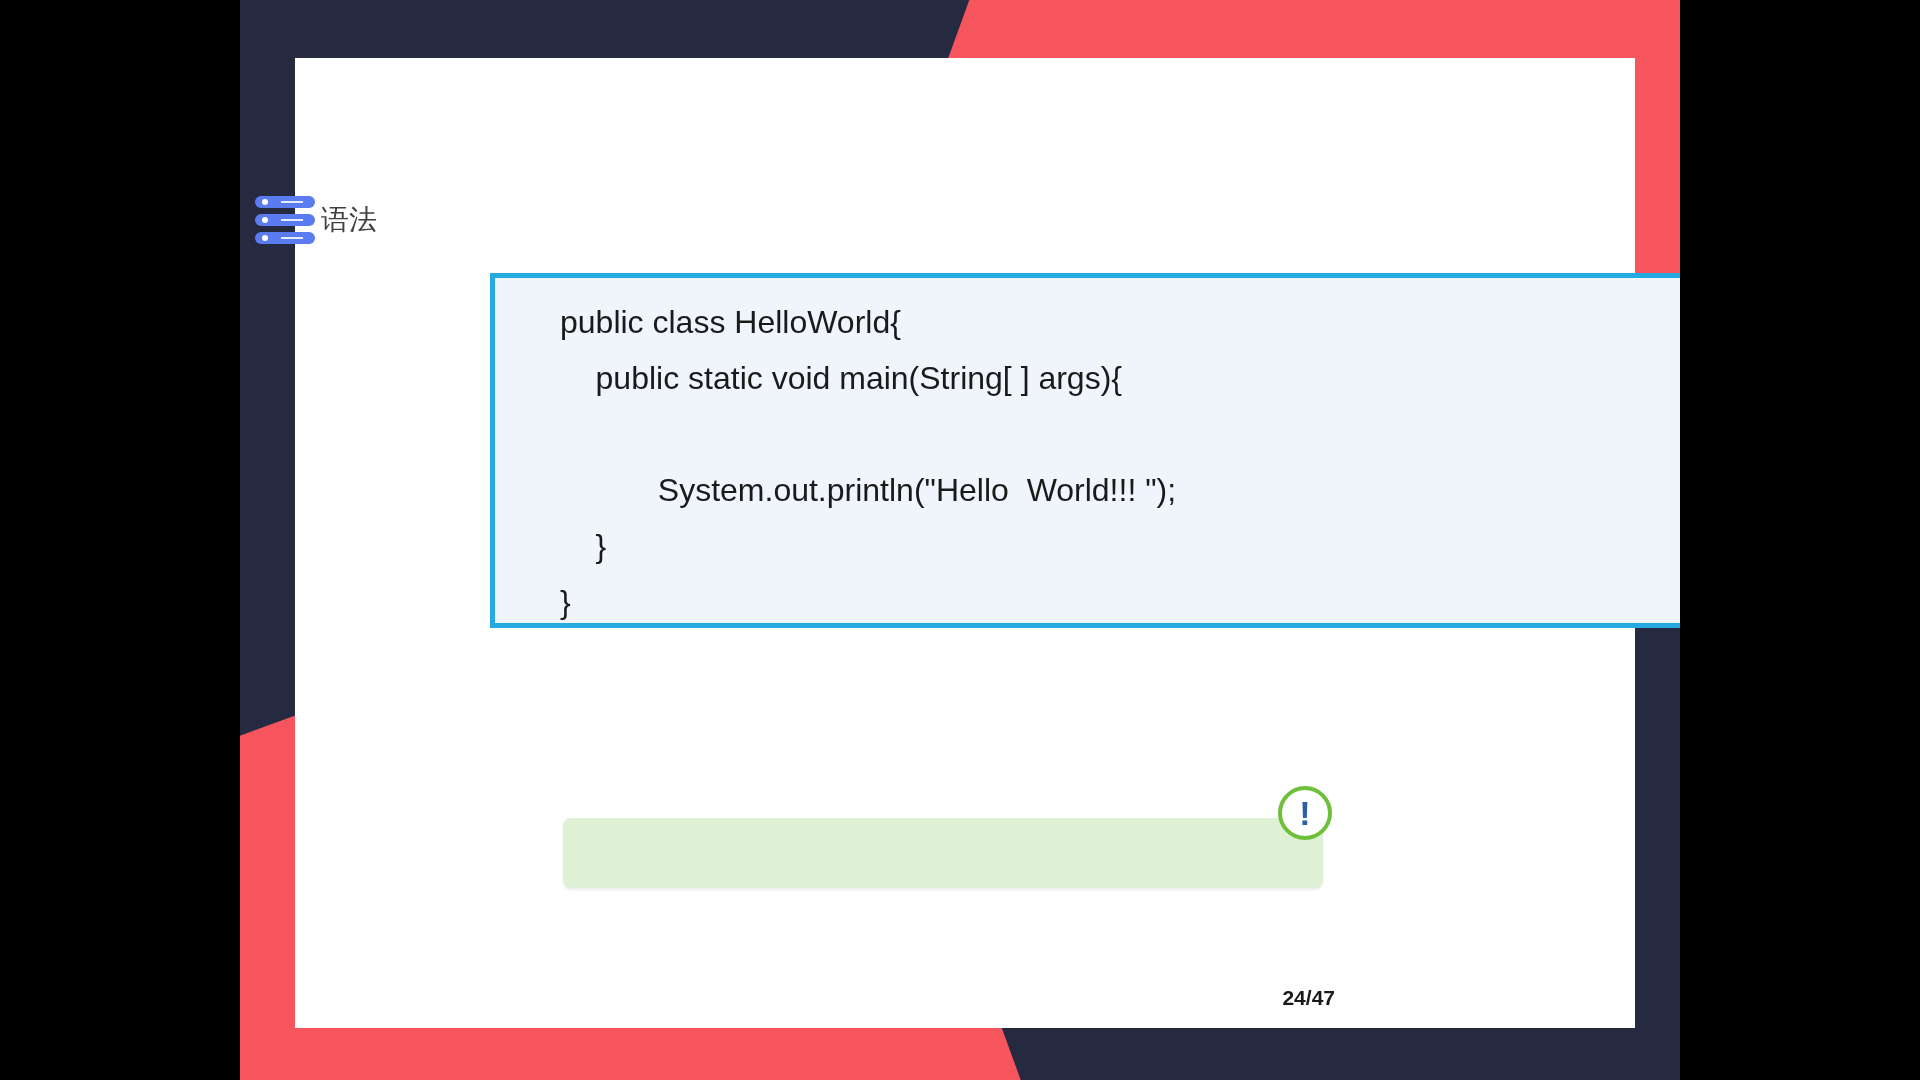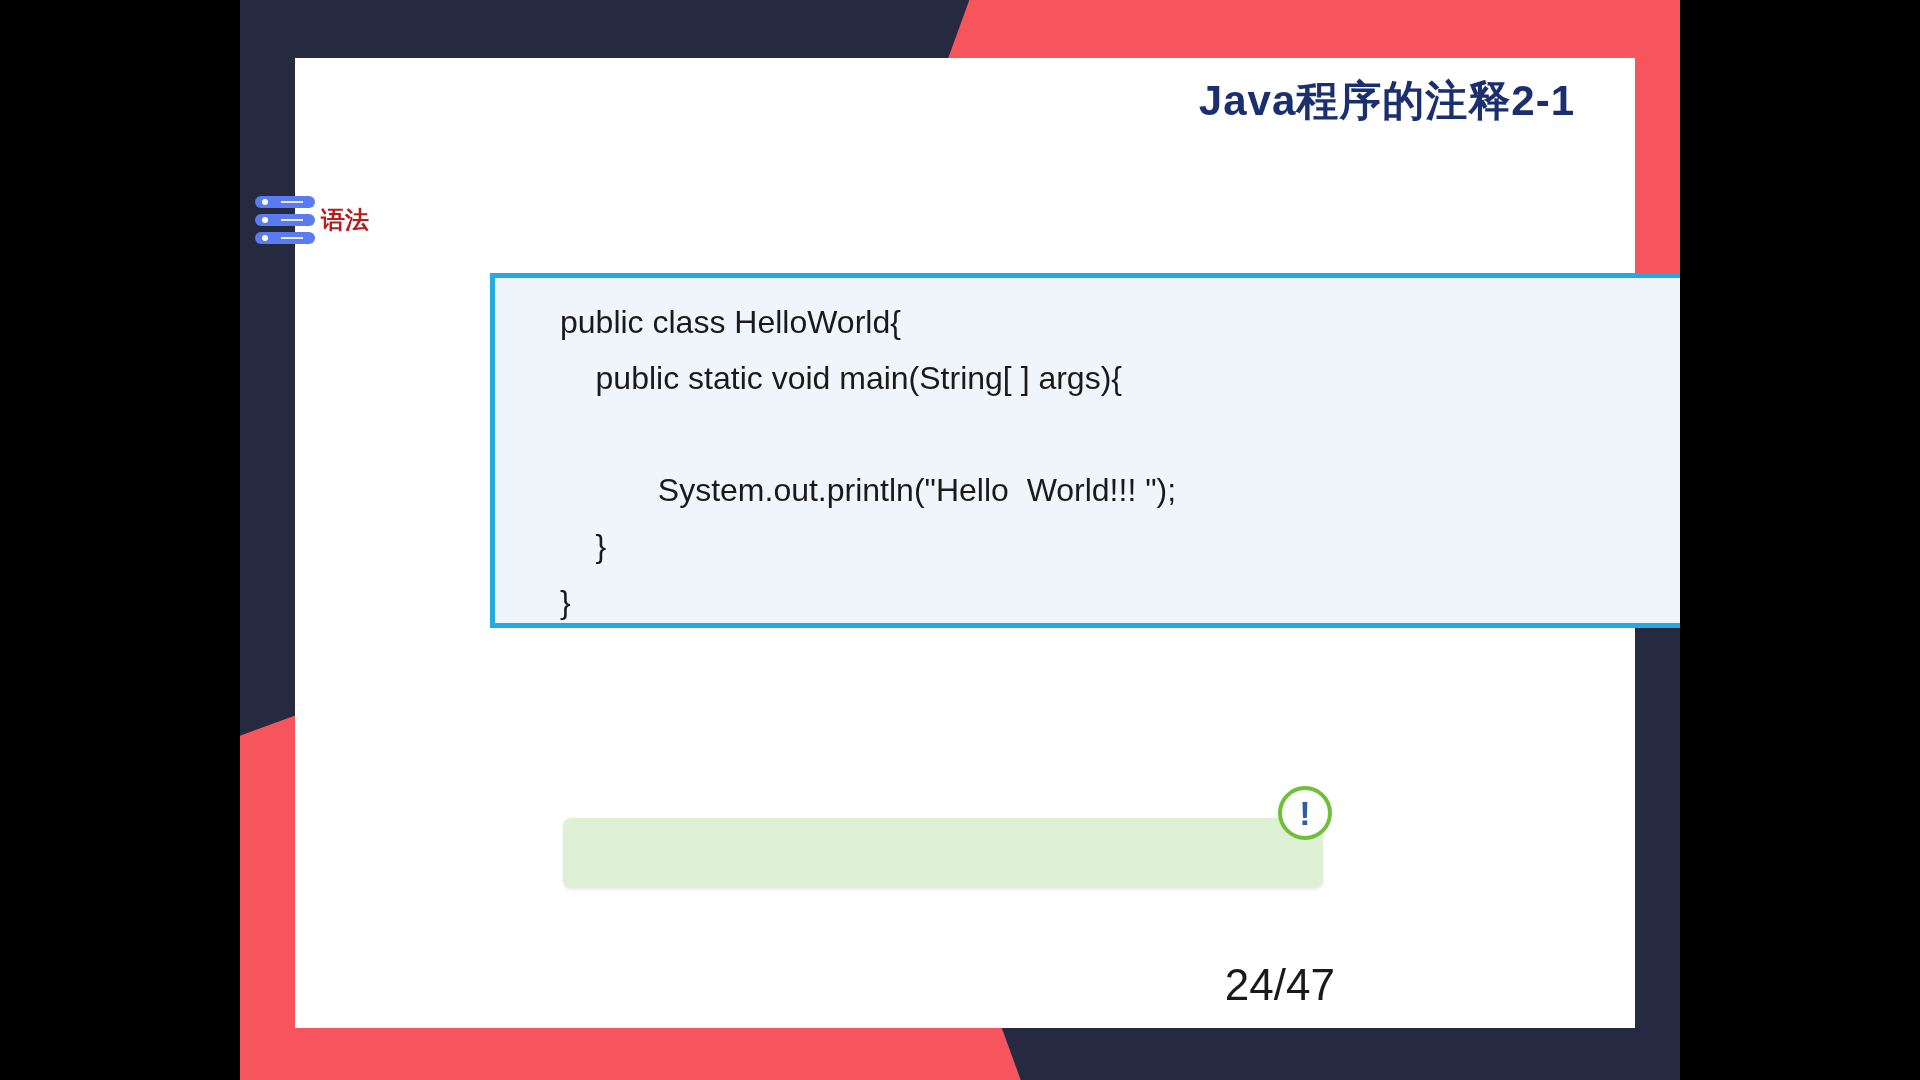--- a/index.html
+++ b/index.html
@@ -87,23 +87,23 @@
     background: #fff;
   }
   .server-icon .bar::after {
     content: "";
     position: absolute;
     right: 12px; top: 5px;
     width: 22px; height: 2px;
     background: rgba(255,255,255,0.85);
   }
   .syntax-text {
-    font-size: 24px;
-    font-weight: 700;
-    color: #b91c1c;
+    font-size: 28px;
+    font-weight: 400;
+    color: #404040;
   }
 
   
   .code-box {
     position: absolute;
     left: 195px;
     top: 207px;
     width: 1330px;
     height: 355px;
     background: #eff5fa;
@@ -155,34 +155,33 @@
     color: #2b5ea6;
     font-weight: 900;
     font-size: 34px;
   }
 
   
   .pager {
     position: absolute;
     right: 300px;
     bottom: 18px;
-    font-size: 44px;
-    font-weight: 400;
+    font-size: 21px;
+    font-weight: 700;
     color: #1a1a1a;
   }
 </style>
 </head>
 <body>
 
 <div class="stage">
   <div class="tri-top"></div>
   <div class="tri-bottom"></div>
 
   <div class="card">
-    <div class="title">Java程序的注释2-1</div>
 
     <div class="syntax-label">
       <div class="server-icon">
         <div class="bar"></div>
         <div class="bar"></div>
         <div class="bar"></div>
       </div>
       <span class="syntax-text">语法</span>
     </div>
 

